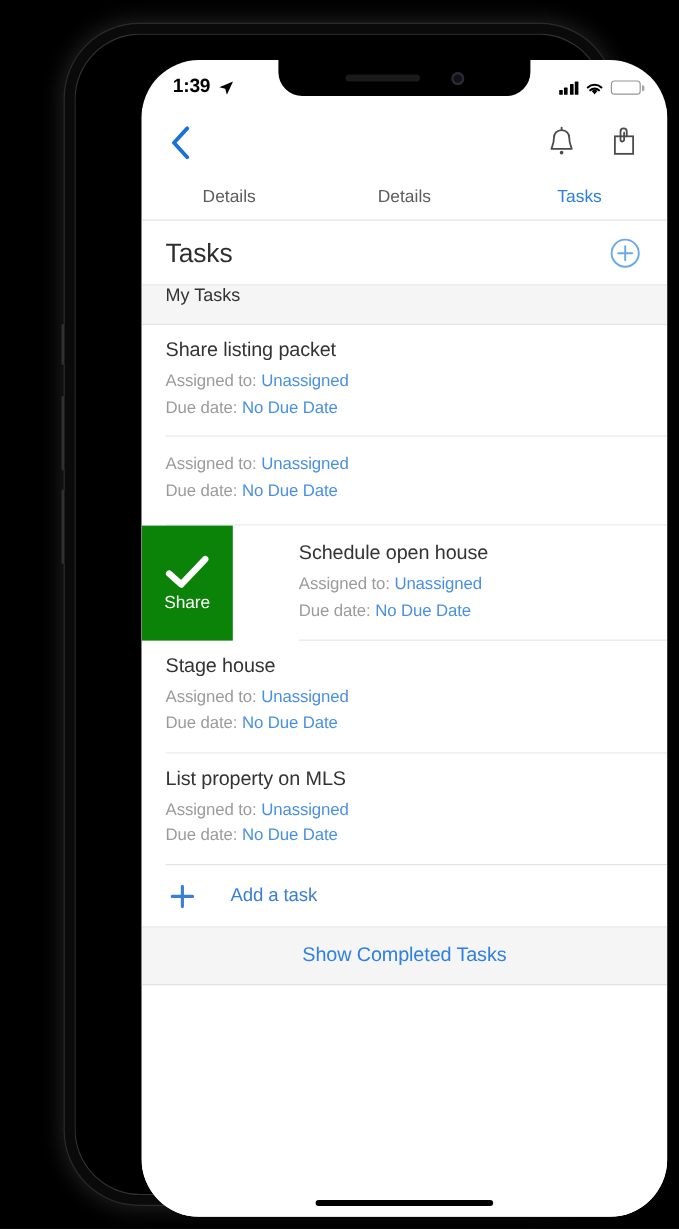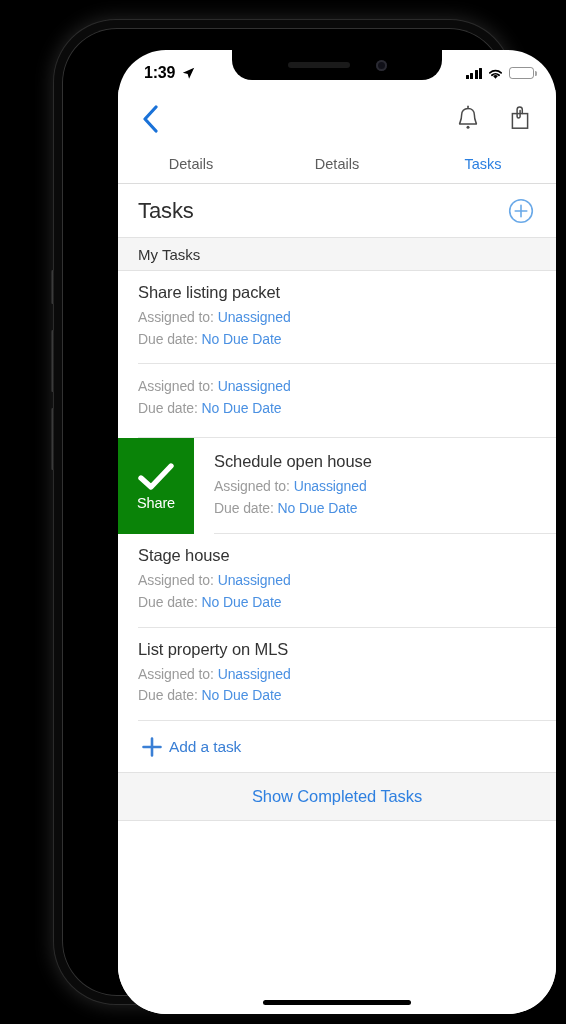--- a/index.html
+++ b/index.html
@@ -198,21 +198,20 @@
     color: #2e2e2e;
     font-weight: normal;
     letter-spacing: -0.1px;
   }
   #add-task-circle-button { cursor: pointer; width: 26px; height: 26px; }
 
   
   #section-header-my-tasks {
     height: 33px;
     display: flex;
-    align-items: center;
     padding: 0 20px;
     background: #f5f5f5;
     border-bottom: 1px solid #e2e2e2;
     font-size: 15px;
     color: #333;
   }
 
   
   .task-row {
     position: relative;
@@ -261,33 +260,34 @@
     cursor: pointer;
   }
   #done-action-button .done-label {
     font-size: 14.5px;
     letter-spacing: -0.1px;
   }
   .swiped-body {
     flex: 1;
     padding: 14px 20px 14px 20px;
     position: relative;
+    margin-left: 35px;
   }
   .swiped-body .divider {
     position: absolute;
     left: 20px; right: 0; bottom: 0;
     height: 1px;
     background: #e4e4e4;
   }
 
   
   #add-a-task-row {
     display: flex;
     align-items: center;
-    gap: 5px;
+    gap: 28px;
     padding: 0 20px 0 22px;
     height: 52px;
     background: #fff;
     cursor: pointer;
     border-bottom: 1px solid #e2e2e2;
   }
   #add-a-task-label {
     font-size: 15.5px;
     color: #3a7fd5;
     letter-spacing: -0.1px;

